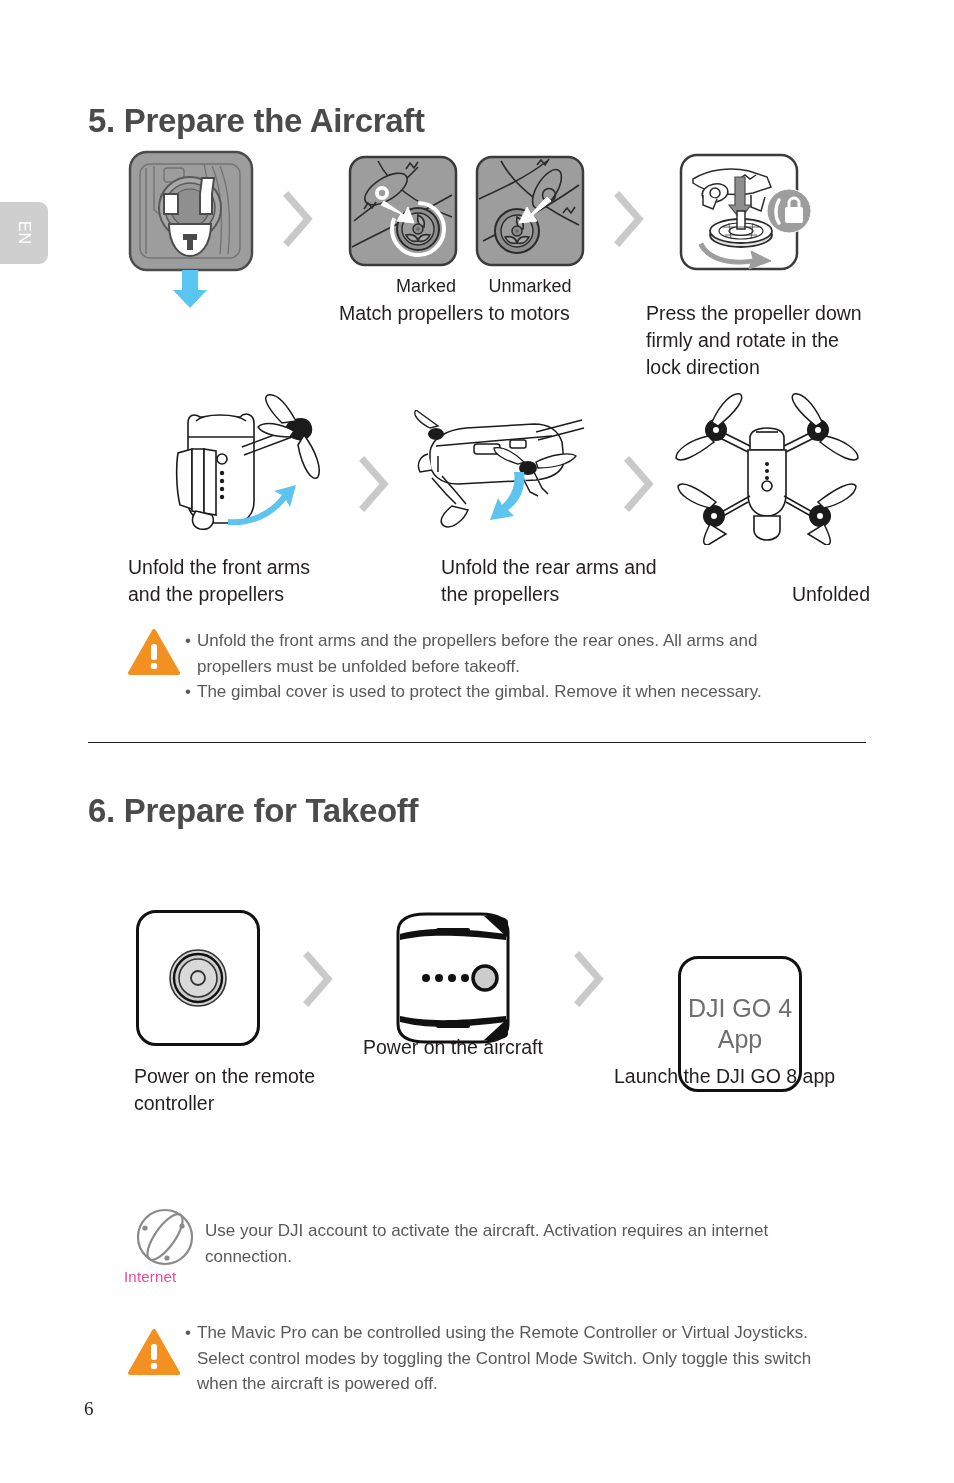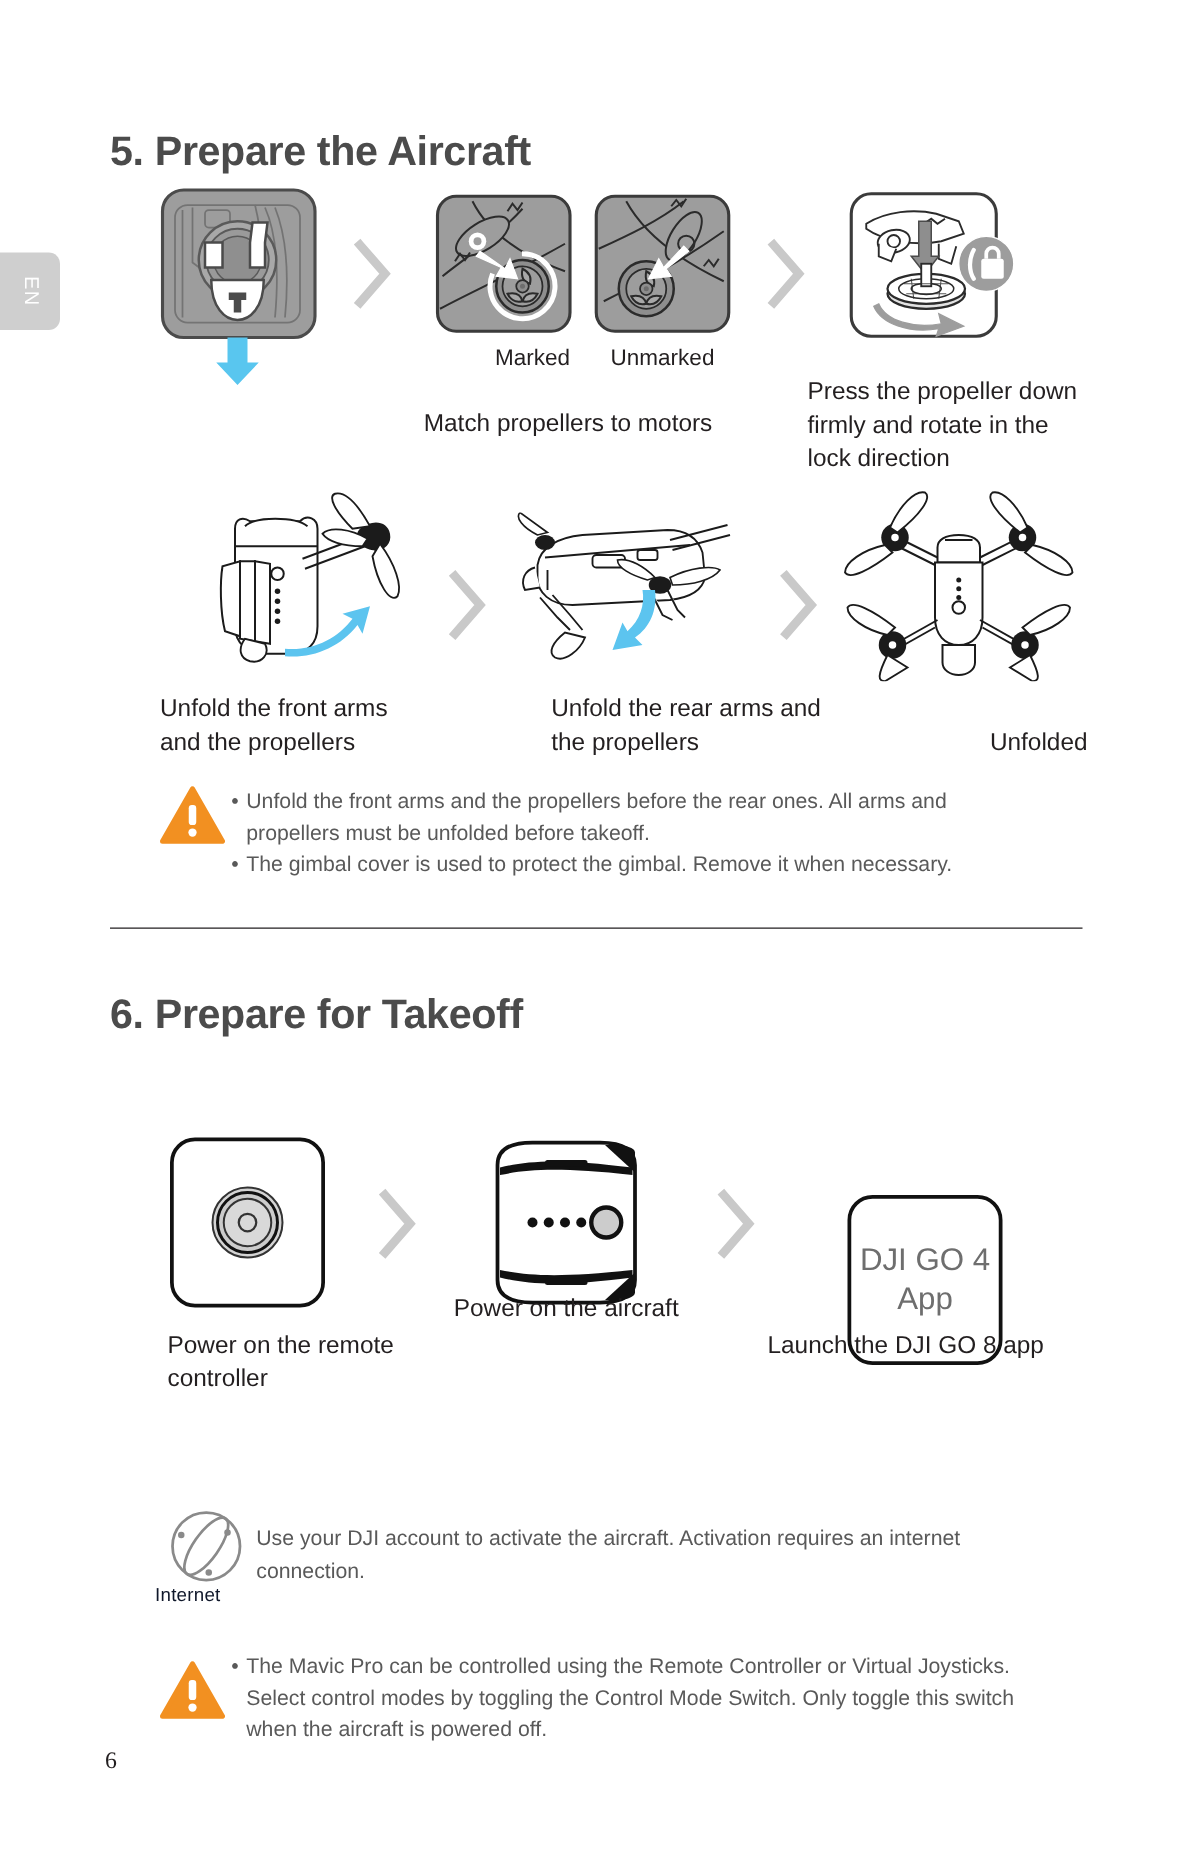--- a/index.html
+++ b/index.html
@@ -91,21 +91,21 @@
     font-size: 17px;
     line-height: 25.5px;
     color: #595959;
   }
   .bullet-body { flex: 1 1 auto; }
 
   
   .internet-label {
     position: absolute;
     font-size: 15px;
-    color: #0f172a;
+    color: #ec4899;
     letter-spacing: 0.2px;
     font-family: "Liberation Sans", sans-serif;
   }
 
   
   .tbox {
     position: absolute;
     border: 3px solid #111111;
     border-radius: 20px;
     background: #fff;
@@ -267,21 +267,21 @@
       <path d="M24 90 C30 104 52 110 74 106 L72 98 L92 108 L70 116 L72 110 C48 114 26 106 20 92 Z" fill="#9d9d9d" stroke="#9d9d9d" stroke-width="1"></path>
       <g>
         <circle cx="110" cy="58" r="22" fill="#9d9d9d" stroke="#ffffff" stroke-width="1"></circle>
         <path d="M100 47 C96 54 96 64 100 70" fill="none" stroke="#ffffff" stroke-width="3.4" stroke-linecap="round"></path>
         <rect x="106" y="54" width="18" height="16" rx="2" fill="#ffffff"></rect>
         <path d="M110 54 L110 50 a5 5 0 0 1 10 0 L120 54" fill="none" stroke="#ffffff" stroke-width="3"></path>
       </g>
     </svg>
   </div>
 
-  <div class="cap" style="left:339px; top:300px; width:290px;margin-top:26px;">Match propellers to motors</div>
+  <div class="cap" style="left:339px; top:300px; width:290px;">Match propellers to motors</div>
   <div class="cap" style="left:646px; top:300px; width:225px;">Press the propeller down firmly and rotate in the lock direction</div>
 
   <div class="ill" style="left:170px; top:393px;">
     <svg width="170" height="140" viewBox="0 0 170 140">
       <g stroke="#1b1b1b" stroke-width="1.6" fill="#ffffff">
         <path d="M30 24 C24 20 18 22 18 30 L18 108 C18 122 28 130 44 130 L62 130 C76 130 84 122 84 108 L84 30 C84 22 76 18 70 24 Z"></path>
         <path d="M18 44 L84 44"></path>
         <path d="M26 28 C34 20 66 20 76 28"></path>
         <path d="M8 60 C6 72 6 96 10 112 L22 116 L22 56 Z"></path>
         <path d="M22 56 L34 56 L34 120 L22 118 Z"></path>

